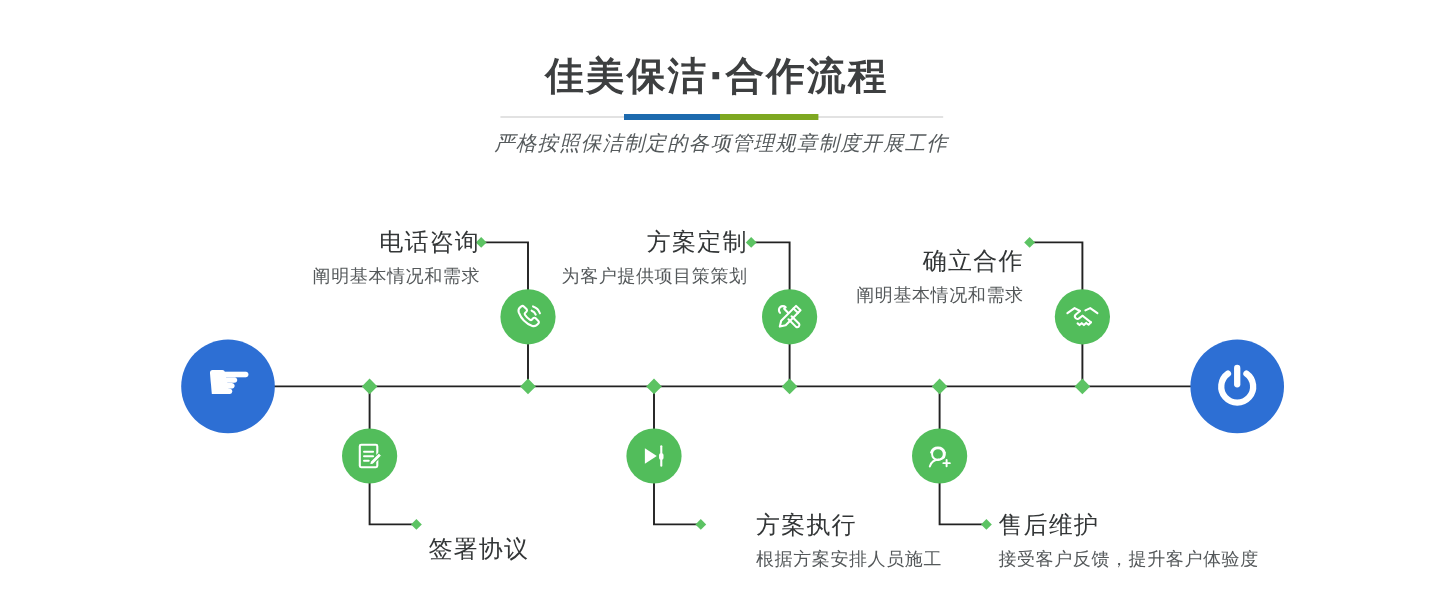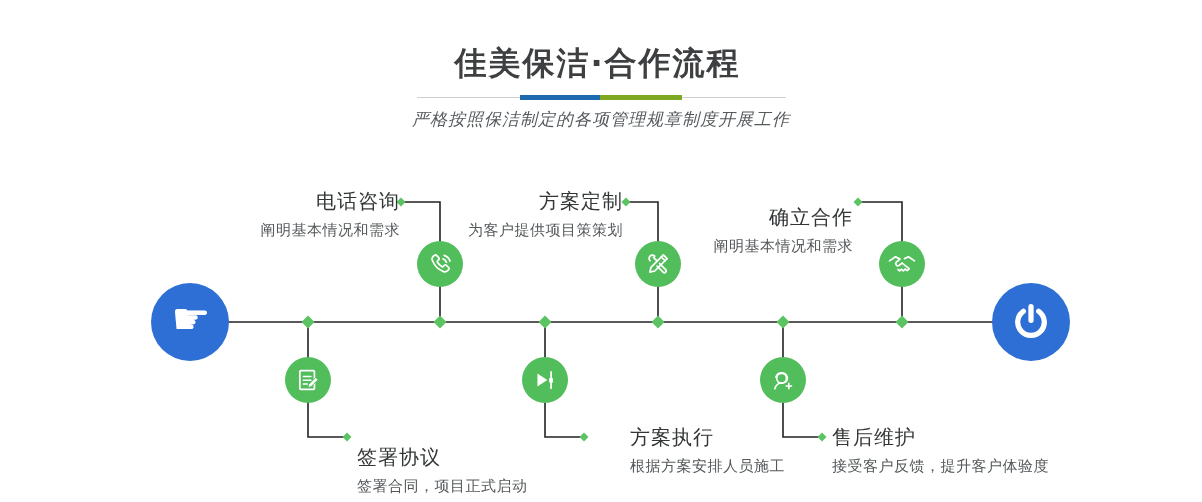--- a/index.html
+++ b/index.html
@@ -172,21 +172,20 @@
     <div class="step-title">方案定制</div>
     <div class="step-desc">为客户提供项目策策划</div>
   </div>
   <div class="step-label align-right t3">
     <div class="step-title">确立合作</div>
     <div class="step-desc">阐明基本情况和需求</div>
   </div>
 
   <div class="step-label align-left b1">
     <div class="step-title">签署协议</div>
-    <div class="step-desc">签署合同，项目正式启动</div>
   </div>
   <div class="step-label align-left b2">
     <div class="step-title">方案执行</div>
     <div class="step-desc">根据方案安排人员施工</div>
   </div>
   <div class="step-label align-left b3">
     <div class="step-title">售后维护</div>
     <div class="step-desc">接受客户反馈，提升客户体验度</div>
   </div>
 

